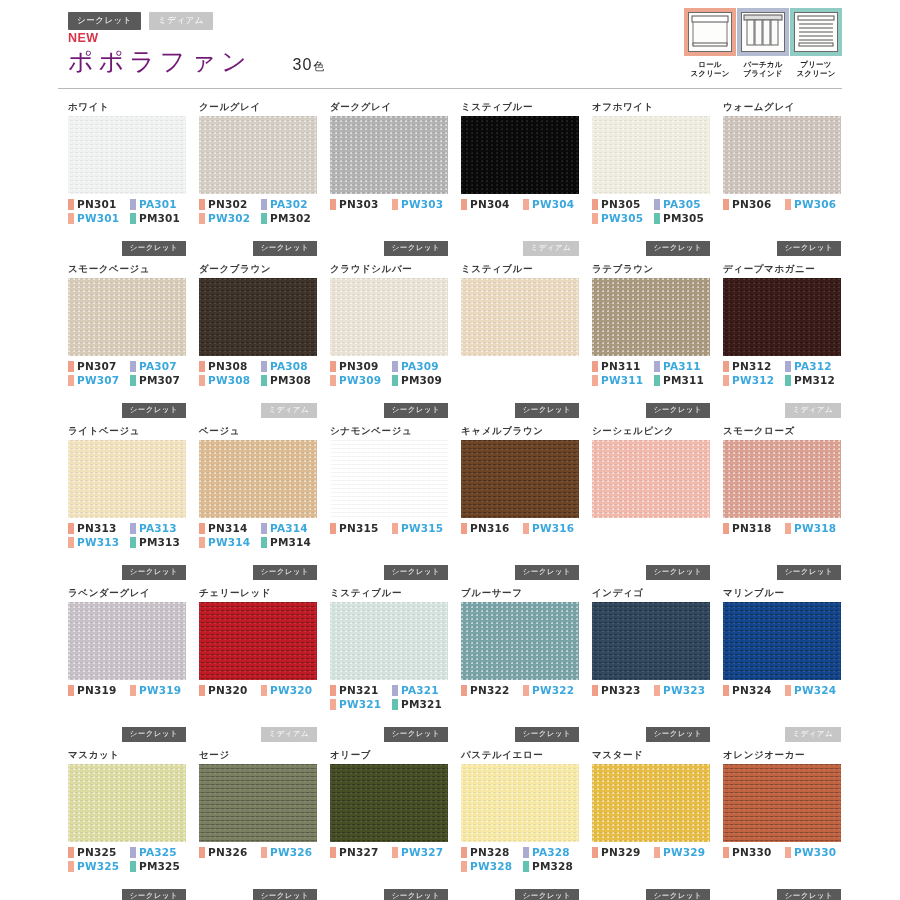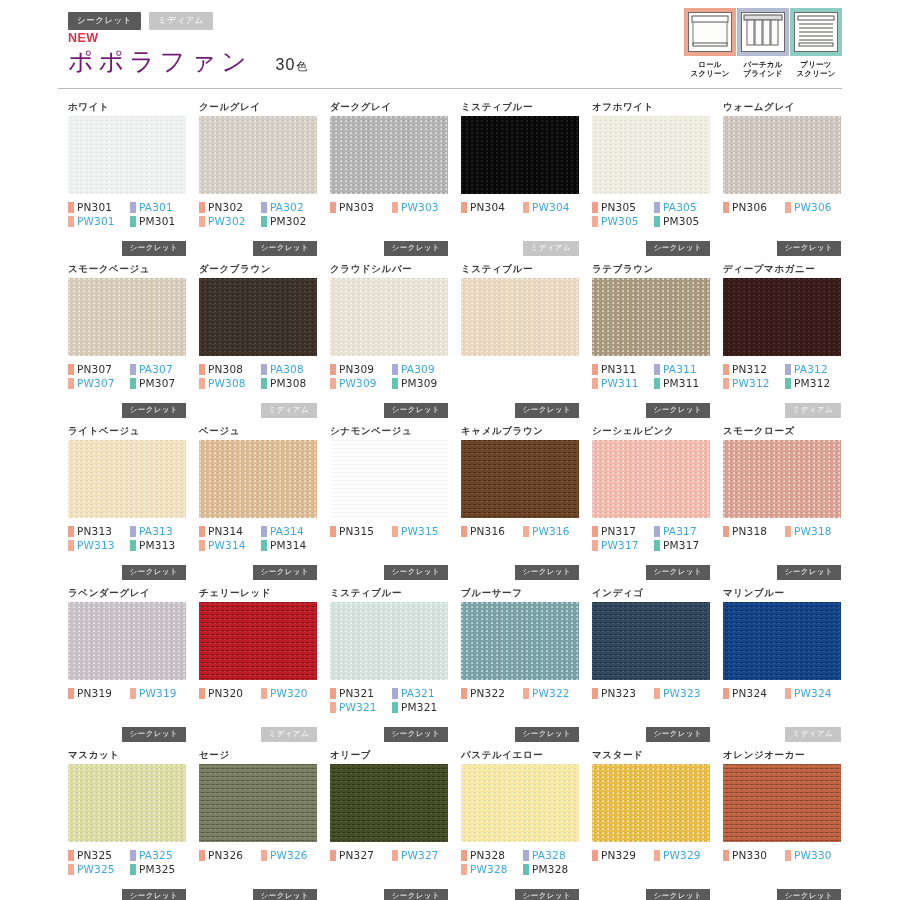--- a/index.html
+++ b/index.html
@@ -27,21 +27,21 @@
   .hdr-new{
     position:absolute;left:68px;top:31px;
     font-size:12.5px;font-weight:bold;color:#d7354a;letter-spacing:.4px;
     font-family:"Liberation Sans",sans-serif;
   }
   .hdr-title-row{position:absolute;left:68px;top:48px;display:flex;align-items:baseline;}
   .hdr-title{
     font-size:25px;letter-spacing:5px;color:#701a75;
     font-family:"DejaVu Sans",sans-serif;font-weight:400;line-height:1.1;
   }
-  .hdr-count{margin-left:24px;font-size:15px;color:#2b2b2b;letter-spacing:1px;}
+  .hdr-count{margin-left:41px;font-size:15px;color:#2b2b2b;letter-spacing:1px;}
   .hdr-count .cnum{font-size:16px;}
   .hdr-count .cunit{font-size:11px;margin-left:1px;}
 
   
   .hdr-types{position:absolute;right:58px;top:8px;display:flex;gap:1px;}
   .ptype{width:52px;display:flex;flex-direction:column;align-items:center;}
   .ptype-box{
     width:52px;height:48px;box-sizing:border-box;
     display:flex;align-items:center;justify-content:center;
     padding:4px;
@@ -70,21 +70,21 @@
     font-weight:bold;
   }
   .swatch{
     width:118px;height:78px;margin-top:2px;position:relative;overflow:hidden;
   }
   .swatch .tex{
     position:absolute;inset:0;
     background-size:5px 4px, 100% 4px;
   }
   .codes{margin-top:5px;width:124px;}
-  .code-row{display:flex;height:14px;align-items:flex-end;}
+  .code-row{display:flex;height:14px;align-items:flex-start;font-weight:bold;}
   .code-item{display:flex;align-items:center;width:62px;}
   .bullet{width:6px;height:11px;flex:0 0 6px;margin-right:3px;}
   .b-pn{background:#ef9f88;}
   .b-pa{background:#a9abd3;}
   .b-pw{background:#f3ab96;}
   .b-pm{background:#63c2b0;}
   .code-txt{font-size:10.5px;letter-spacing:.2px;line-height:1;font-family:"DejaVu Sans",sans-serif;}
   .t-dark{color:#2d2d2d;}
   .t-blue{color:#3aa8dd;}
   .cell-badge{position:absolute;right:13px;bottom:6px;}
@@ -561,42 +561,20 @@
             </div>
           </div>
         </div>
         <div class="cell-badge"><span class="badge secret">シークレット</span></div>
       </div>
       <div class="cell">
         <div class="cell-name">シーシェルピンク</div>
         <div class="swatch" style="background: rgb(242, 185, 173);">
           <div class="tex" style="background-image: radial-gradient(circle at 1.2px 1.2px, rgba(255, 255, 255, 0.55) 0.9px, transparent 1.1px), linear-gradient(rgba(0, 0, 0, 0.055) 0px, rgba(0, 0, 0, 0.055) 1px, transparent 1px, transparent 4px);"></div>
         </div>
-        <div class="codes">
-          <div class="code-row">
-            <div class="code-item">
-              <span class="bullet b-pn"></span>
-              <span class="code-txt t-dark">PN317</span>
-            </div>
-            <div class="code-item">
-              <span class="bullet b-pa"></span>
-              <span class="code-txt t-blue">PA317</span>
-            </div>
-          </div>
-          <div class="code-row">
-            <div class="code-item">
-              <span class="bullet b-pw"></span>
-              <span class="code-txt t-blue">PW317</span>
-            </div>
-            <div class="code-item">
-              <span class="bullet b-pm"></span>
-              <span class="code-txt t-dark">PM317</span>
-            </div>
-          </div>
-        </div>
         <div class="cell-badge"><span class="badge secret">シークレット</span></div>
       </div>
       <div class="cell">
         <div class="cell-name">スモークローズ</div>
         <div class="swatch" style="background: rgb(219, 161, 147);">
           <div class="tex" style="background-image: radial-gradient(circle at 1.2px 1.2px, rgba(255, 255, 255, 0.55) 0.9px, transparent 1.1px), linear-gradient(rgba(0, 0, 0, 0.055) 0px, rgba(0, 0, 0, 0.055) 1px, transparent 1px, transparent 4px);"></div>
         </div>
         <div class="codes">
           <div class="code-row">
             <div class="code-item">

